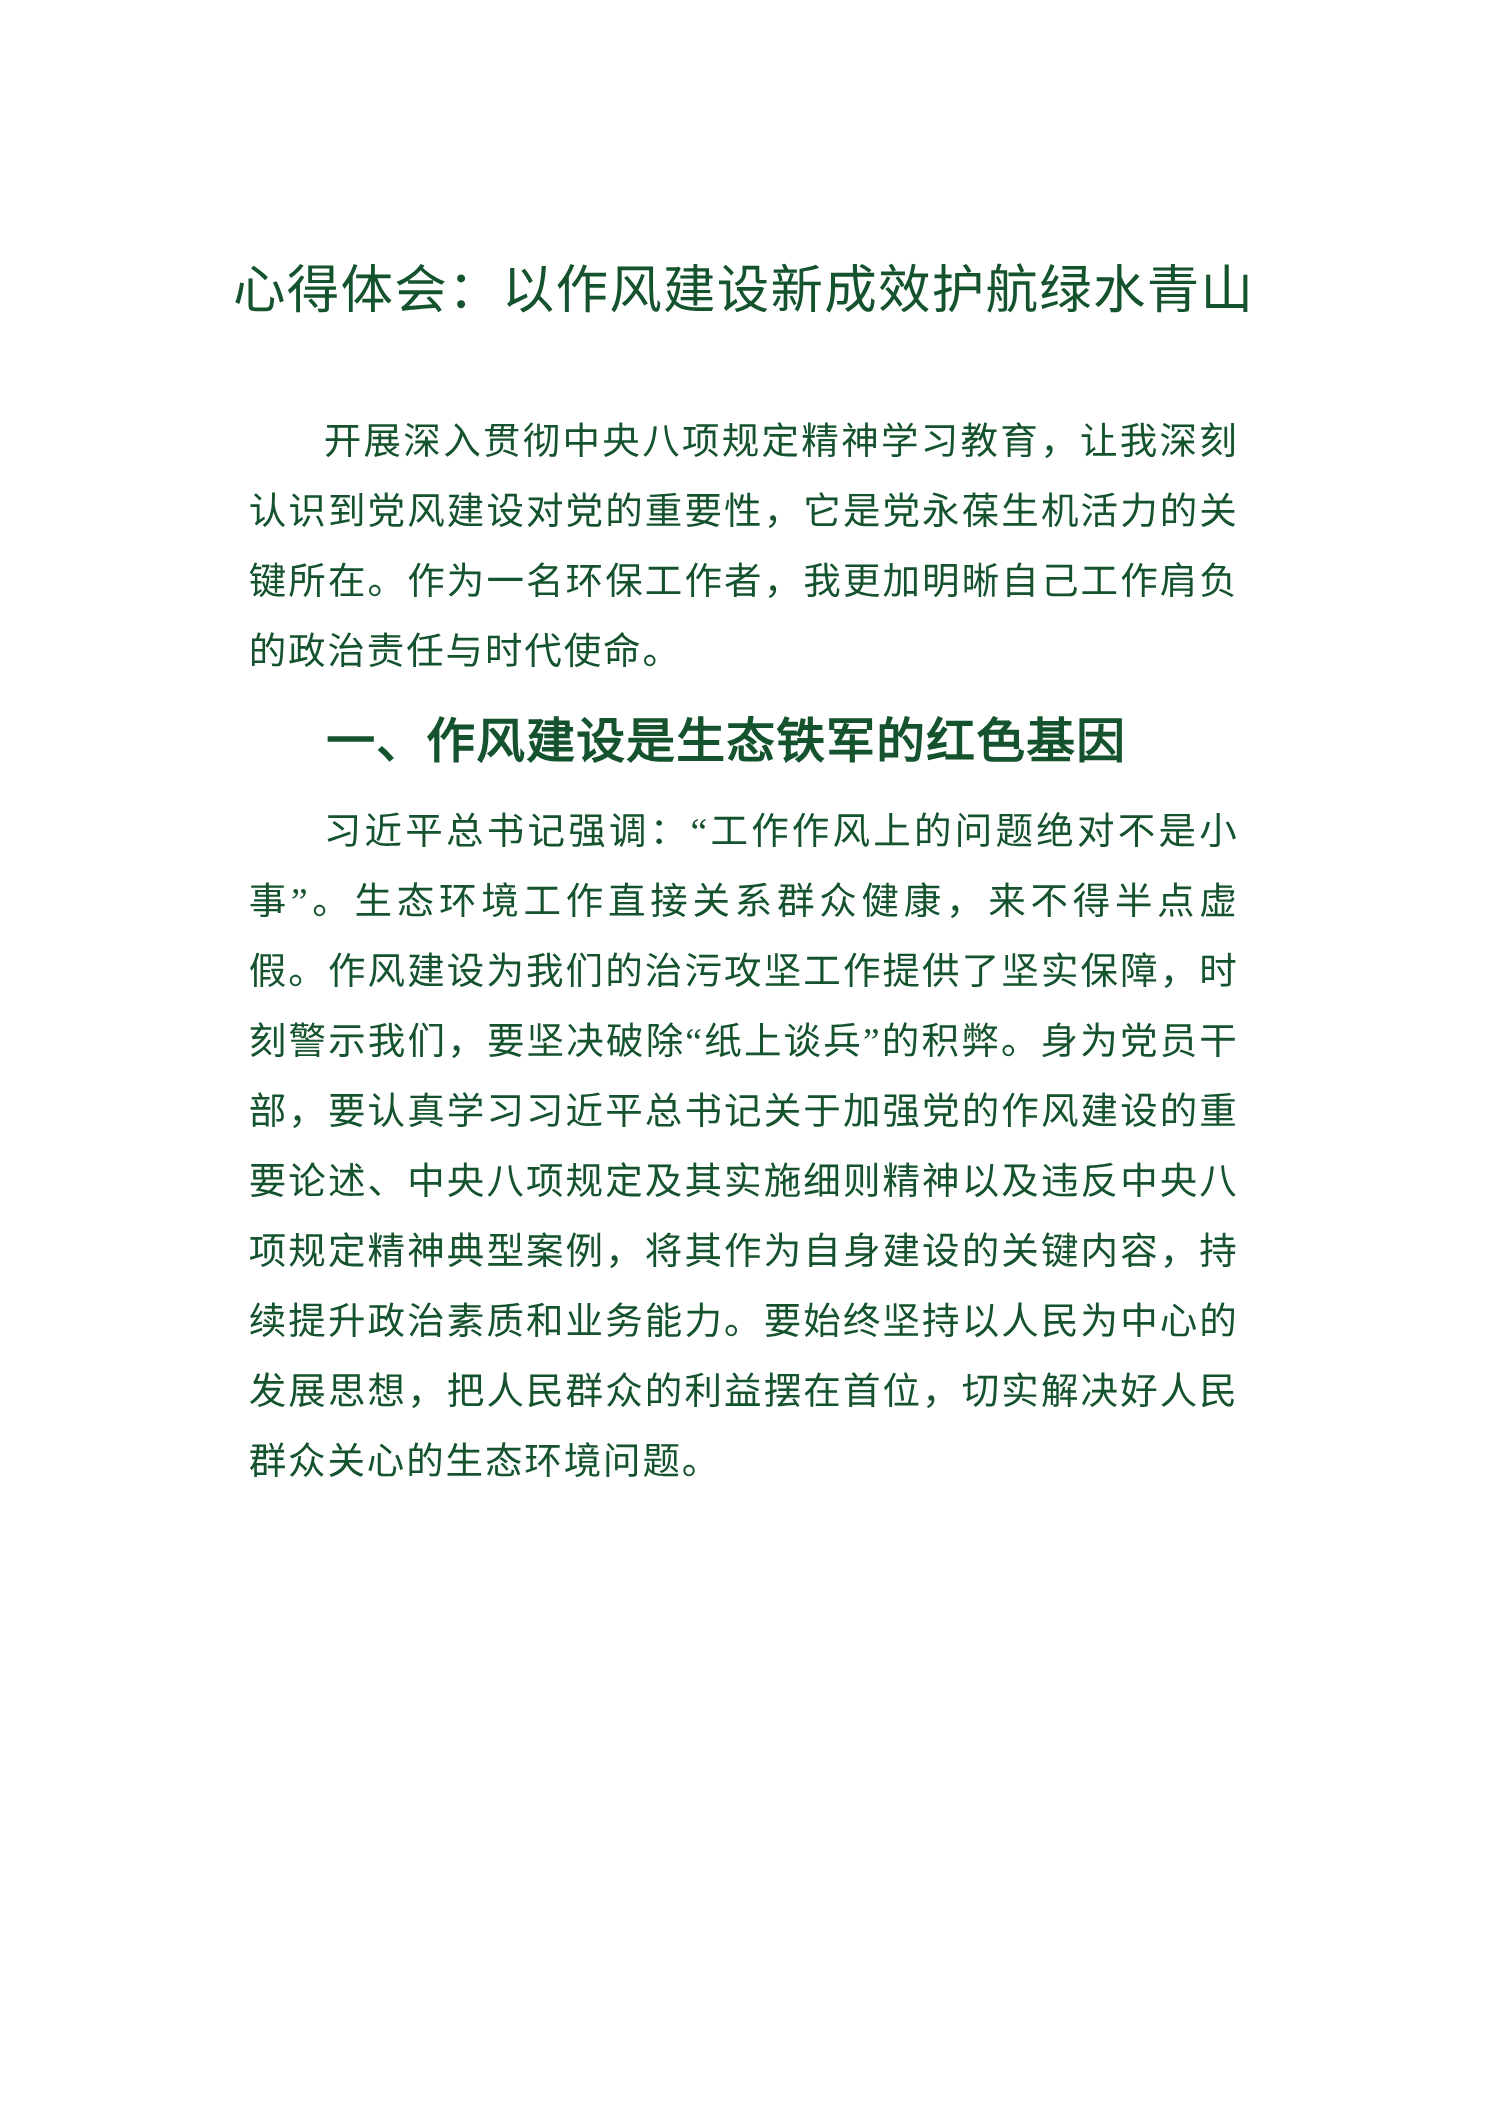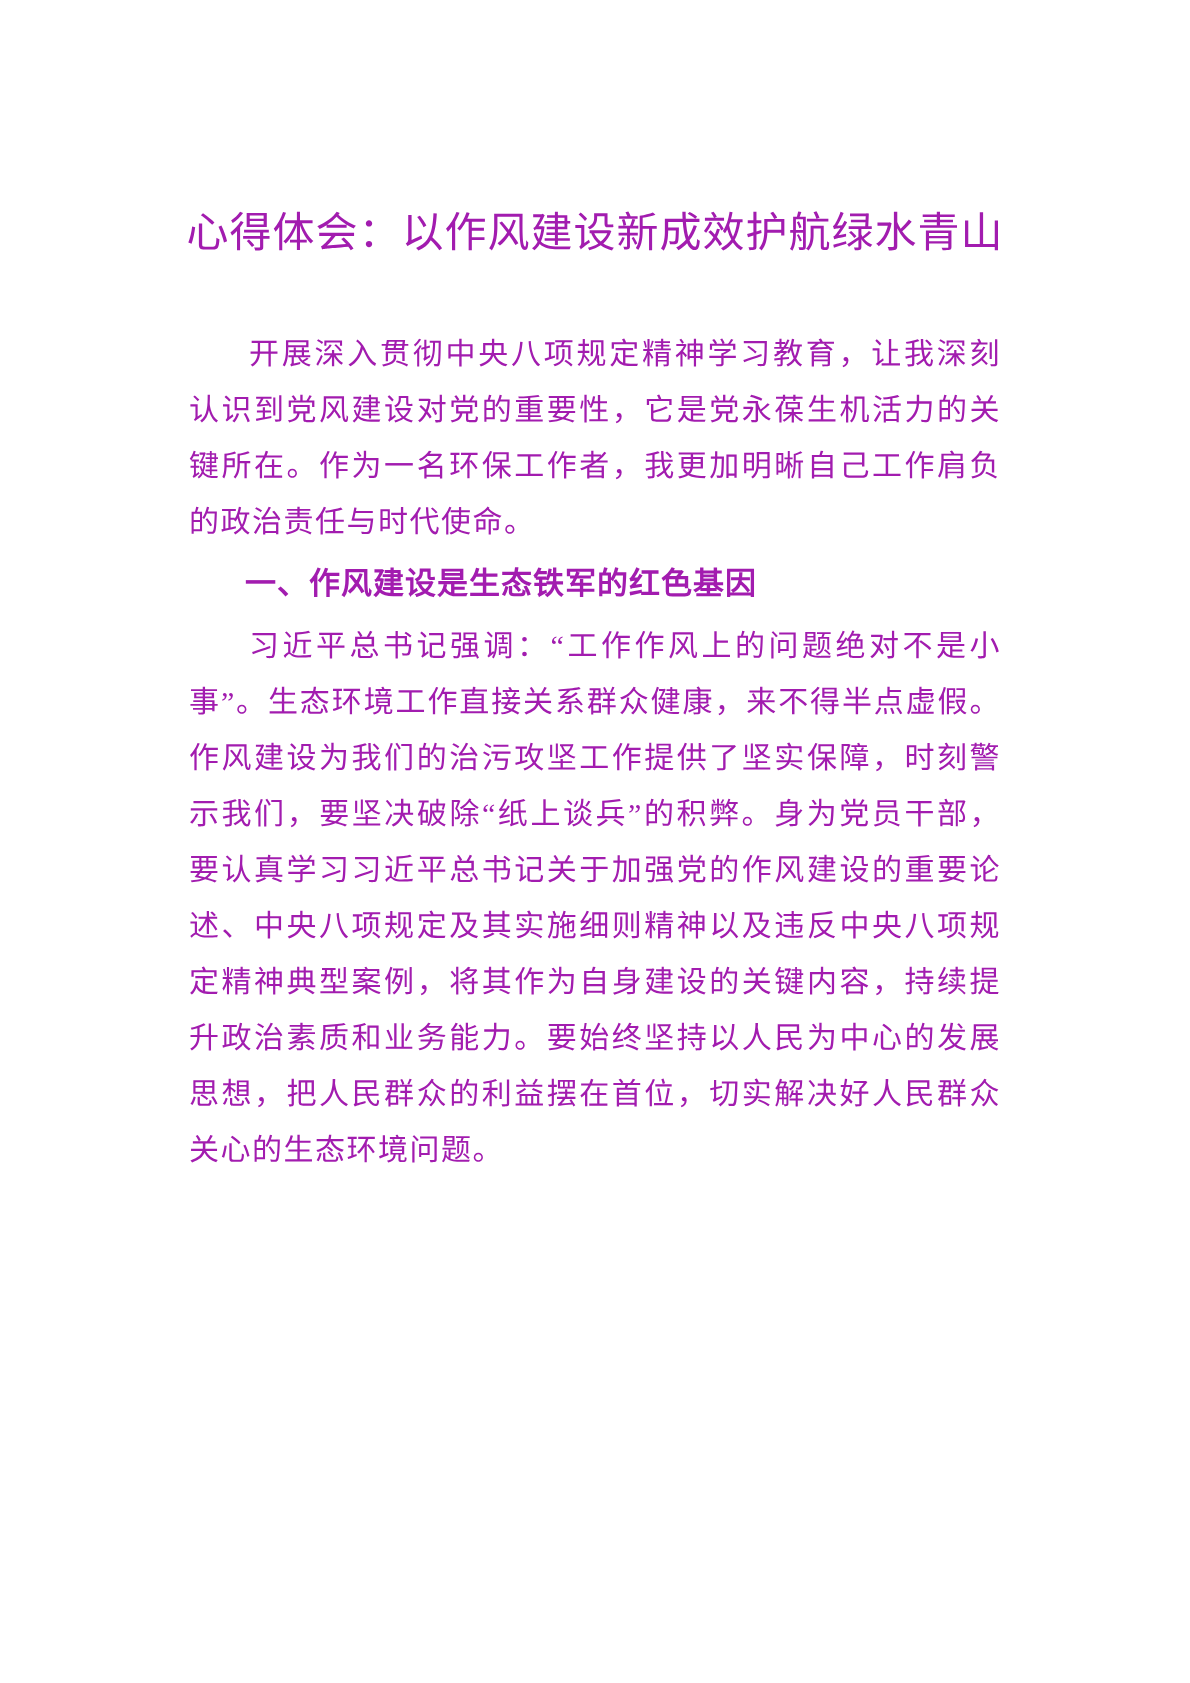--- a/index.html
+++ b/index.html
@@ -6,21 +6,21 @@
     margin: 0;
     padding: 0;
     background: #ffffff;
   }
   .page {
     position: relative;
     width: 1190px;
     height: 1305px;
     margin: 0 auto;
     background: #ffffff;
-    color: #a21caf;
+    color: #14532d;
     overflow: hidden;
     font-family: "Liberation Serif", "DejaVu Serif", serif;
   }
   .doc-title {
     margin: 0 auto;
     padding-top: 190px;
     width: 940px;
     font-size: 42px;
     line-height: 86px;
     font-weight: normal;
@@ -34,26 +34,26 @@
   .doc-body {
     width: 824px;
     margin: 50px auto 0 auto;
     font-size: 30px;
     line-height: 56px;
     text-align: justify;
     text-justify: inter-character;
     letter-spacing: 1.5px;
   }
   .doc-body p {
-    margin: 6px;
+    margin: 16px;
     text-indent: 2em;
   }
   .doc-body h2 {
     margin: 0;
-    font-size: 31px;
+    font-size: 39px;
     line-height: 56px;
     font-weight: 700;
     letter-spacing: 1px;
     text-indent: 2em;
     font-family: "Liberation Sans", "DejaVu Sans", sans-serif;
   }
 </style>
 </head>
 <body>
 

